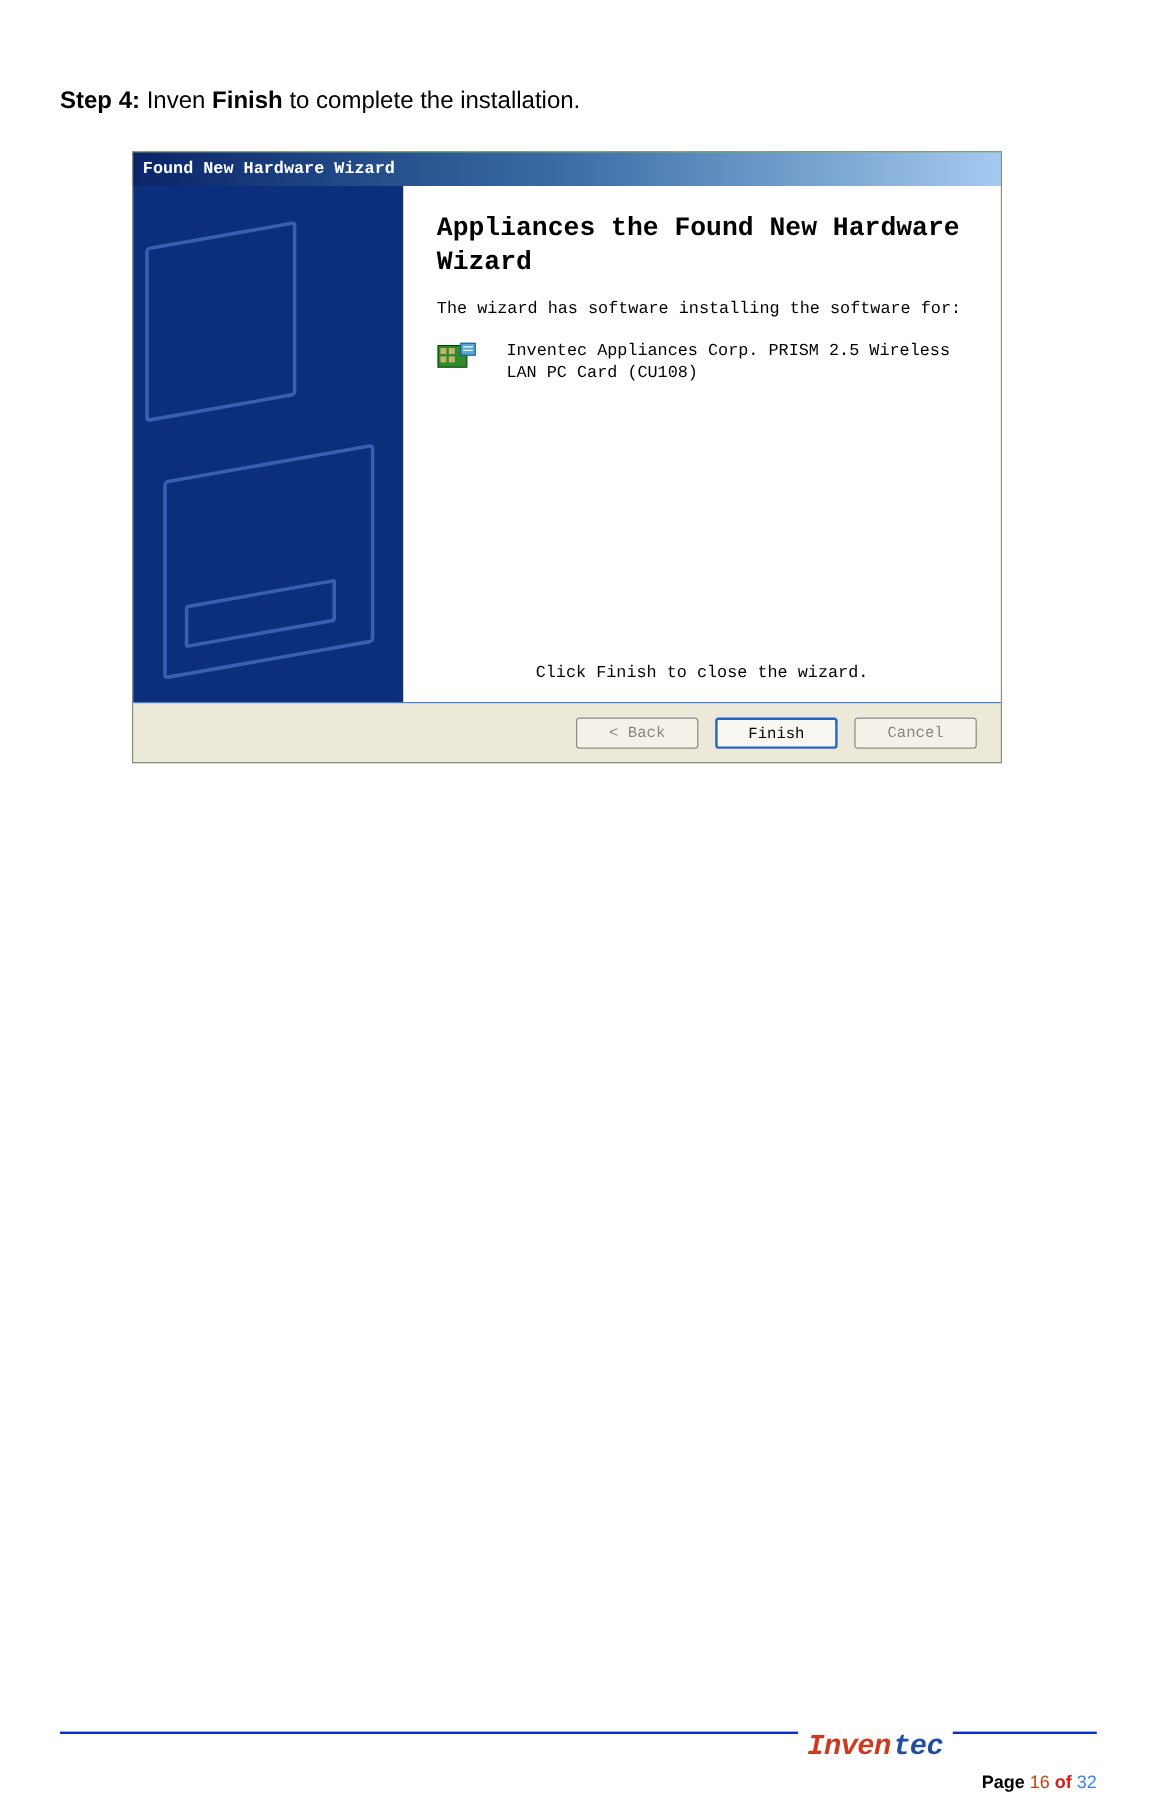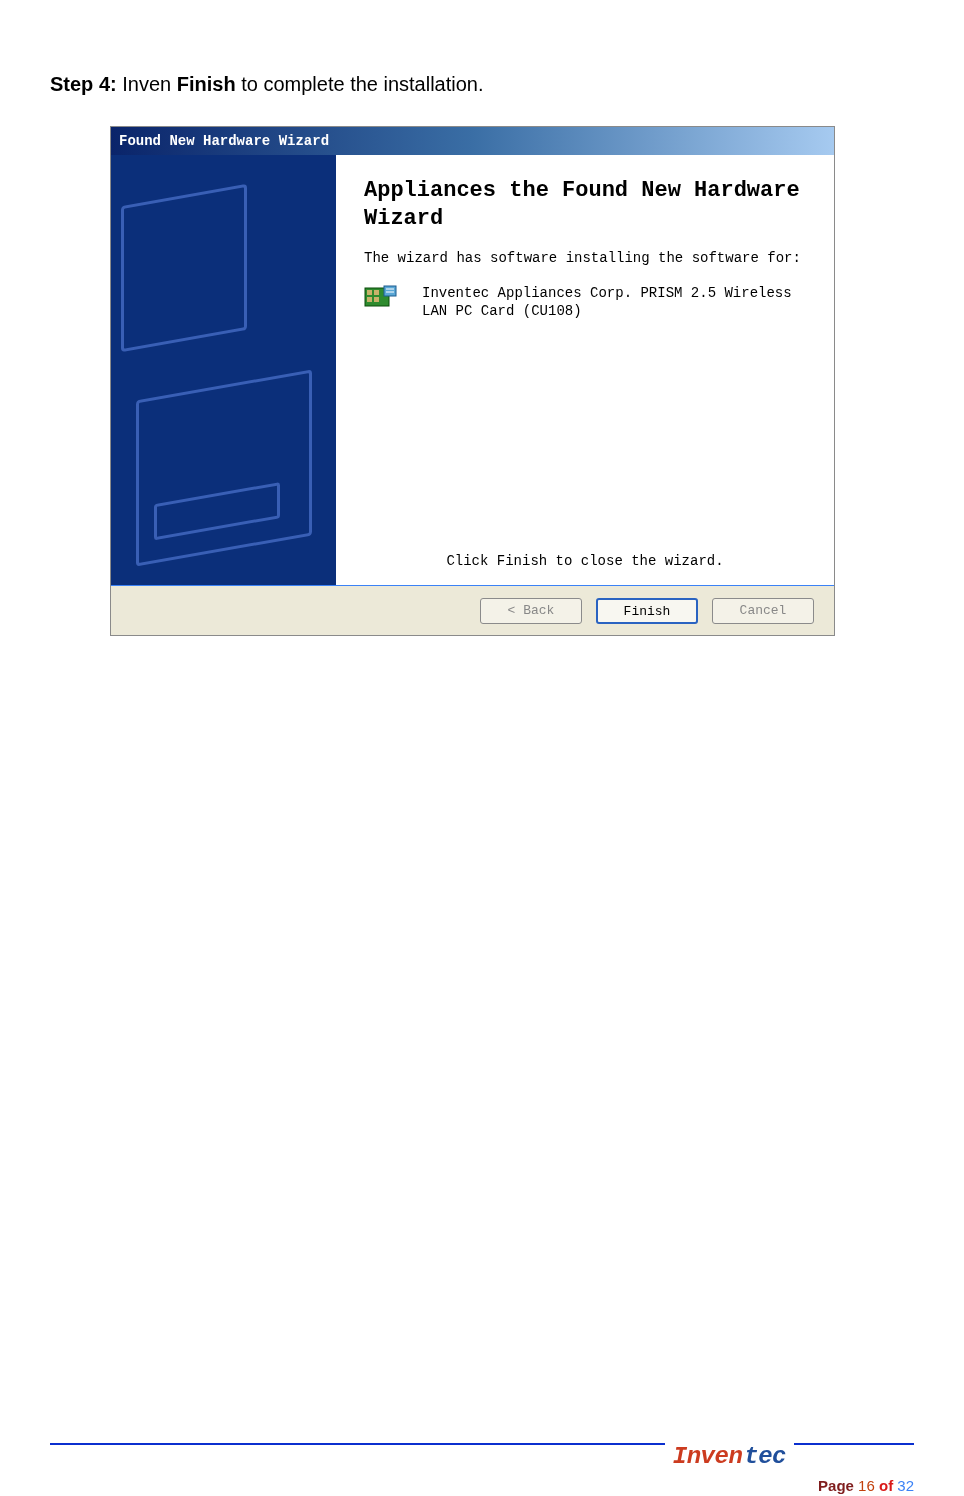--- a/index.html
+++ b/index.html
@@ -192,21 +192,21 @@
     gap: 2px;
   }
   .footer-logo .l-red { color: #cc3b1f; font-weight: bold; font-size: 24px; font-style: italic; letter-spacing: -0.5px; }
   .footer-logo .l-blue { color: #204f9b; font-weight: bold; font-size: 24px; font-style: italic; letter-spacing: -0.5px; }
   .page-number {
     position: absolute;
     right: 0;
     bottom: -24px;
     font-size: 15px;
   }
-  .page-number .pg-label { color: #7f1d1d; font-weight: bold; }
+  .page-number .pg-label { color: #000000; font-weight: bold; }
   .page-number .pg-cur { color: #c2410c; }
   .page-number .pg-of { color: #d91a1a; font-weight: bold; margin-top: 25px; }
   .page-number .pg-tot { color: #3b82f6; }
 </style>
 </head>
 <body>
 
 <div class="page">
 
 

